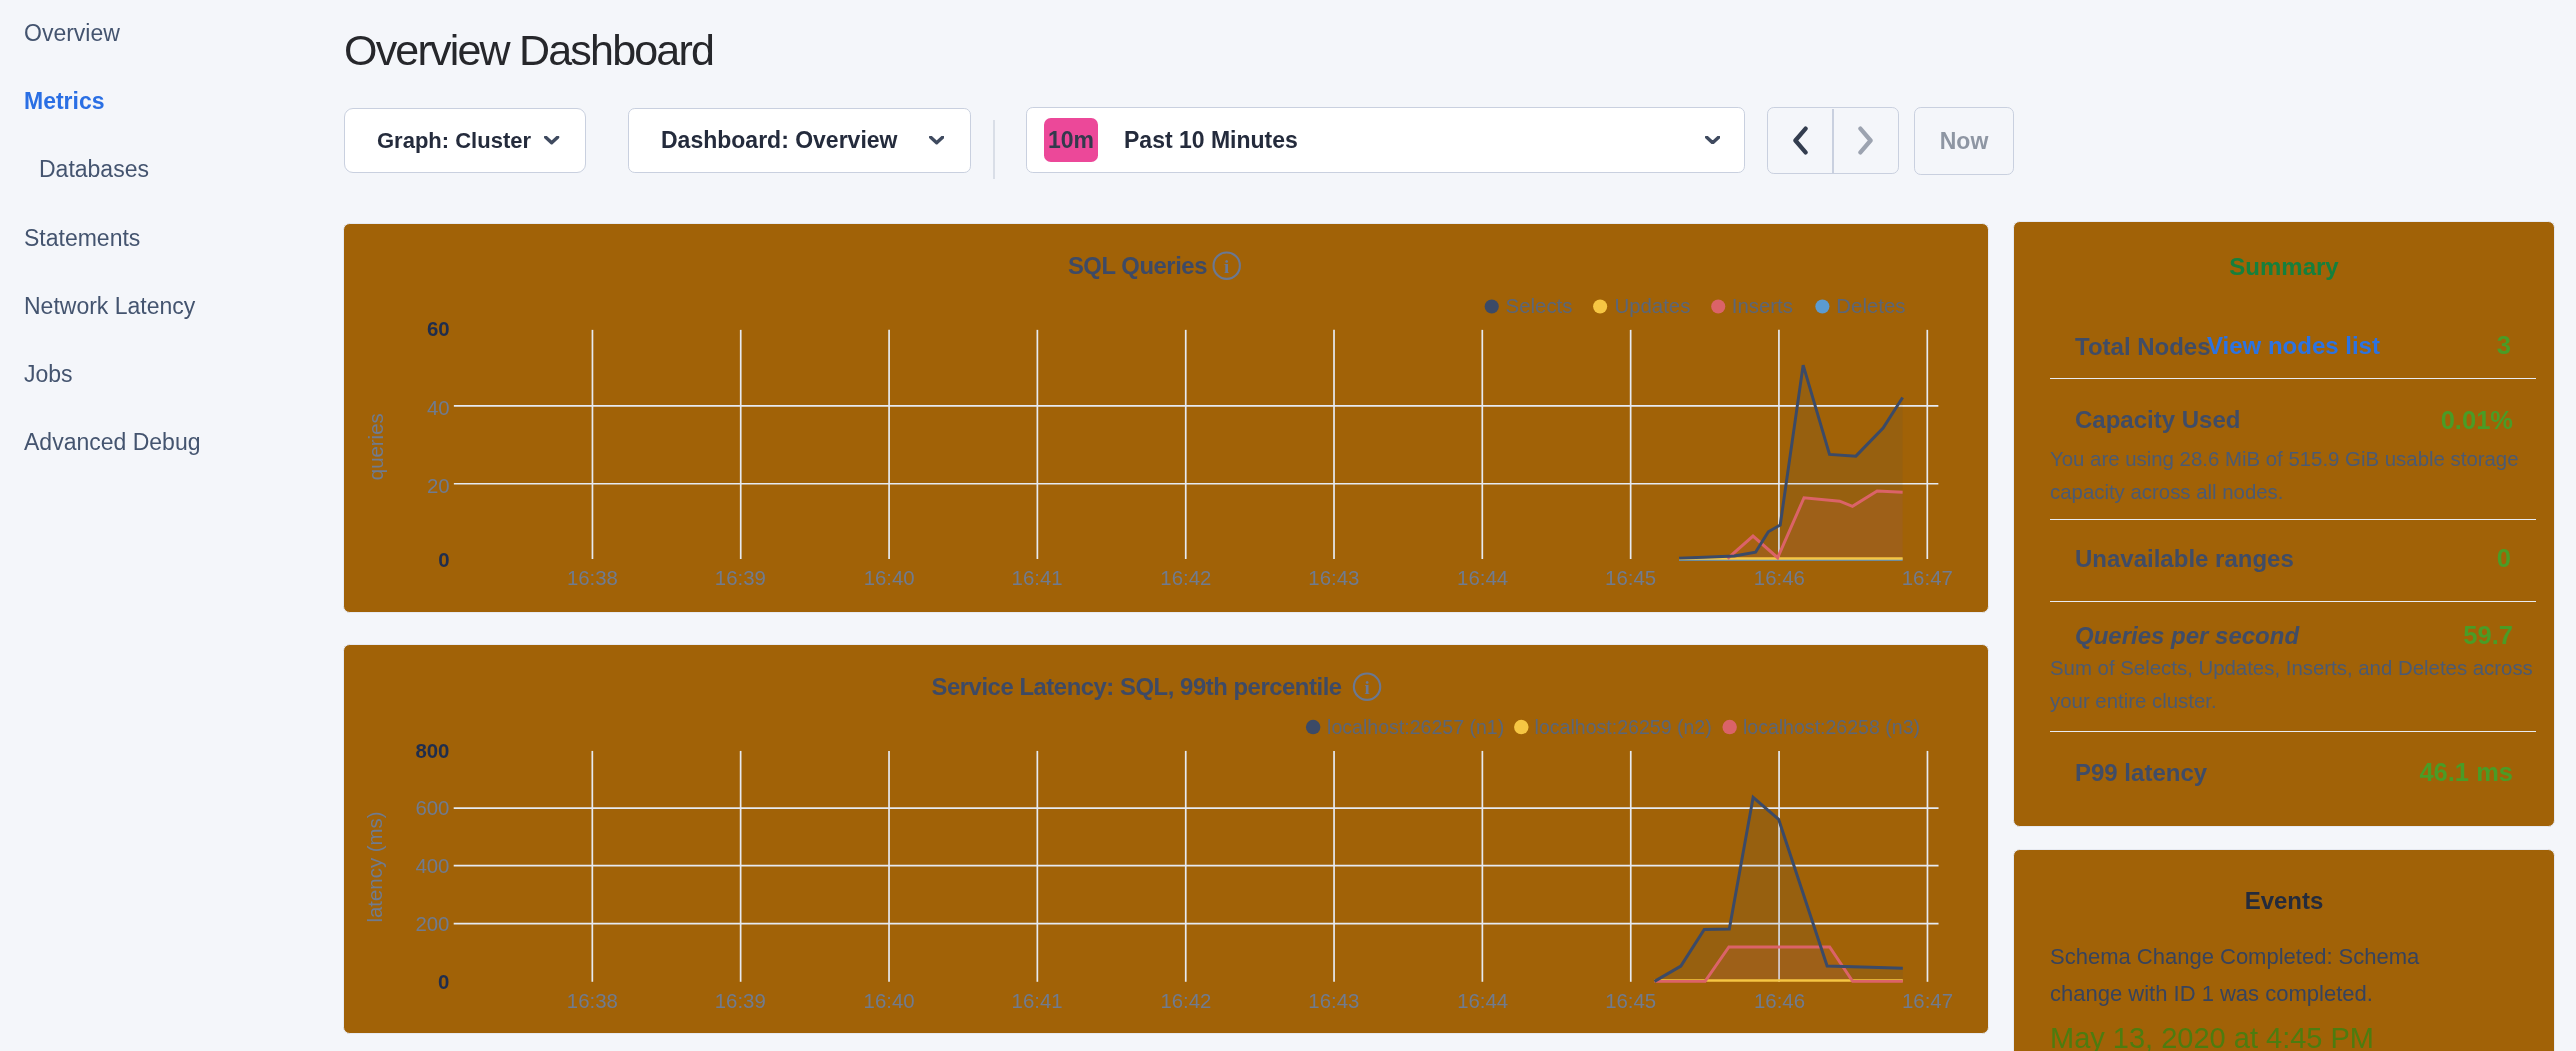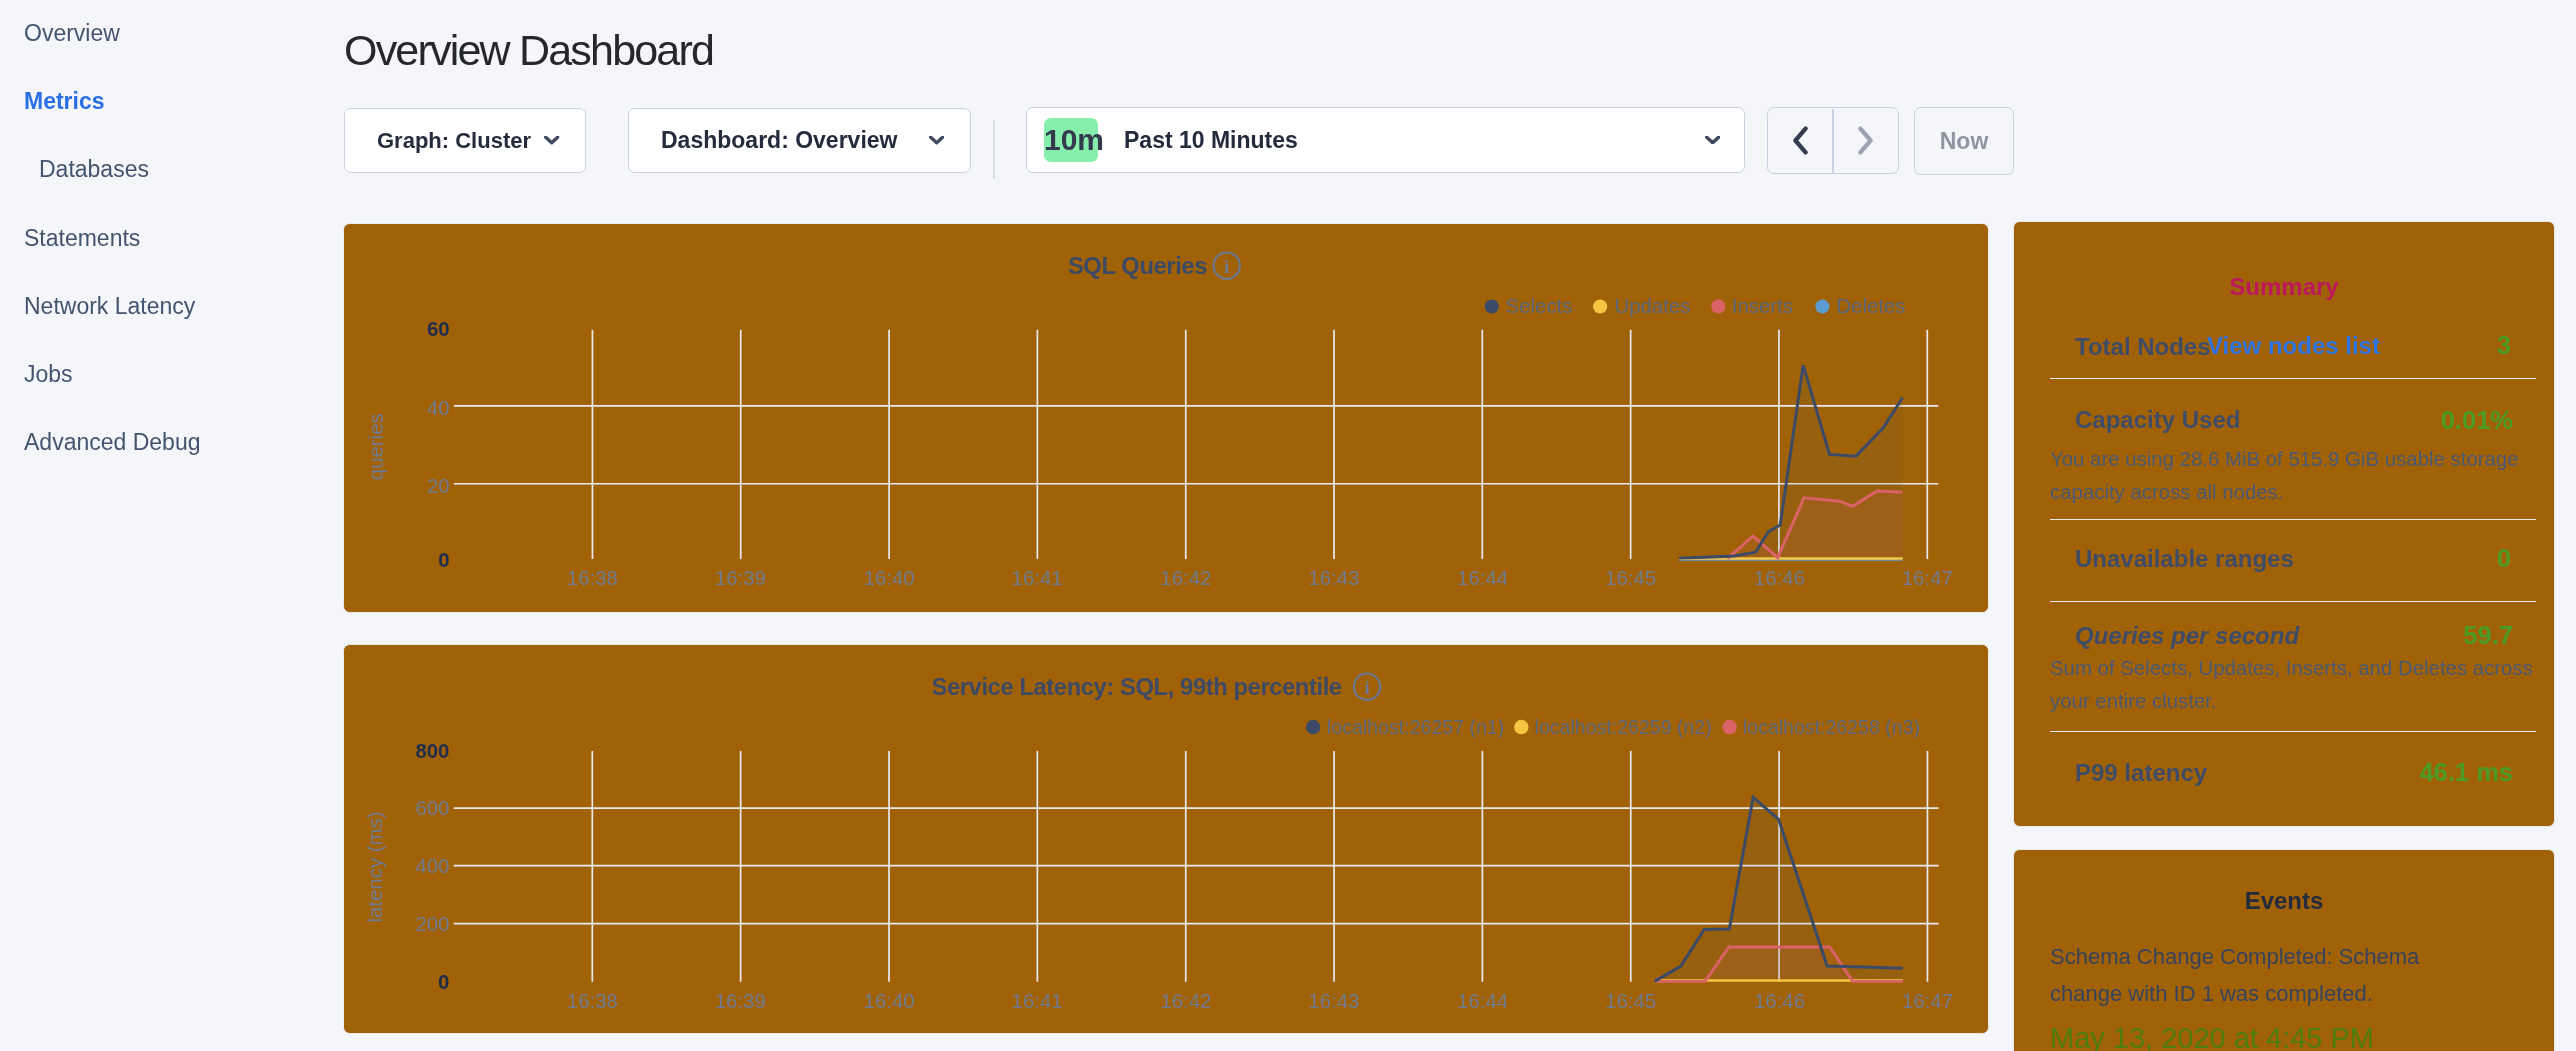--- a/index.html
+++ b/index.html
@@ -37,33 +37,33 @@
   <a class="active" style="top:88px;">Metrics</a>
   <a style="top:156px;margin-left:15px;">Databases</a>
   <a style="top:225px;">Statements</a>
   <a style="top:293px;">Network Latency</a>
   <a style="top:361px;">Jobs</a>
   <a style="top:429px;text-align:center;">Advanced Debug</a>
 </div>
 
 <div class="pagetitle">Overview Dashboard</div>
 
-<div class="btn" style="left:344px; top:108px; width:242px; height:65px; padding:0 25.5px 0 32px; justify-content:space-between; font-size:22px;">Graph: Cluster
+<div class="btn" style="left:344px; top:108px; width:242px; height:65px; padding:0 25.5px 0 32px; justify-content:space-between; font-size:22px;border-radius:9px;">Graph: Cluster
   <svg width="15.3" height="8.5" viewBox="0 0 18 10">
       <polyline points="2,1.5 9,8 16,1.5" fill="none" stroke="#3F4A5F" stroke-width="4" stroke-linecap="round" stroke-linejoin="round"></polyline>
     </svg>
 </div>
 <div class="btn" style="left:628px; top:108px; width:343px; height:65px; padding:0 26px 0 32px; justify-content:space-between;">Dashboard: Overview
   <svg width="15.3" height="8.5" viewBox="0 0 18 10">
       <polyline points="2,1.5 9,8 16,1.5" fill="none" stroke="#3F4A5F" stroke-width="4" stroke-linecap="round" stroke-linejoin="round"></polyline>
     </svg>
 </div>
 <div class="abs" style="left:993px; top:120px; width:1.7px; height:59px; background:#D9DEE7;"></div>
 <div class="btn" style="left:1026px; top:107px; width:719px; height:66px; padding:0 24px 0 17px;">
-  <span style="display:inline-block; background:#86efac; border-radius:6.8px; width:54px; height:44px; line-height:44px; text-align:center; font-size:30px; color:#333A4D;">10m</span>
+  <span style="display:inline-block; background:#ec4899; border-radius:6.8px; width:54px; height:44px; line-height:44px; text-align:center; font-size:23px; color:#333A4D;">10m</span>
   <span style="margin-left:26px;">Past 10 Minutes</span>
   <svg width="15.3" height="8.5" viewBox="0 0 18 10" style="margin-left:auto;">
       <polyline points="2,1.5 9,8 16,1.5" fill="none" stroke="#3F4A5F" stroke-width="4" stroke-linecap="round" stroke-linejoin="round"></polyline>
     </svg>
 </div>
 <div class="btn ghost" style="left:1767px; top:107px; width:132px; height:67px; padding:0;">
   <span style="flex:1; display:flex; align-items:center; justify-content:center;">
     <svg width="17" height="29" viewBox="0 0 20 34">
         <polyline points="16,3 4,17 16,31" fill="none" stroke="#333D4F" stroke-width="5" stroke-linecap="round" stroke-linejoin="round"></polyline>
       </svg>
@@ -194,21 +194,21 @@
     <text x="1339" y="427">16:44</text>
     <text x="1513" y="427">16:45</text>
     <text x="1688" y="427">16:46</text>
     <text x="1862" y="427">16:47</text>
   </g>
   <text transform="translate(45,261) rotate(-90)" text-anchor="middle" font-size="24" fill="#6F7B90">latency (ms)</text>
 </svg>
 </div>
 
 <div class="card" style="left:2013px; top:221px; width:542px; height:606px;"></div>
-<div class="abs" style="left:2013px; top:253px; width:542px; text-align:center; font-weight:bold; font-size:24px; color:#be185d;margin-top:20px;">Summary</div>
+<div class="abs" style="left:2013px; top:253px; width:542px; text-align:center; font-weight:bold; font-size:24px; color:#15803d;">Summary</div>
 
 <div class="srow-label" style="top:333px;">Total Nodes</div>
 <div class="srow-value" style="top:332px; left:2207px; color:#2B73E3; font-size:24px;">View nodes list</div>
 <div class="srow-value" style="top:331px; right:65px;">3</div>
 <div class="sep" style="top:378px;"></div>
 
 <div class="srow-label" style="top:406px;">Capacity Used</div>
 <div class="srow-value" style="top:406px; right:63px;">0.01%</div>
 <div class="sdesc" style="top:448px;">You are using 28.6 MiB of 515.9 GiB usable storage</div>
 <div class="sdesc" style="top:481px;">capacity across all nodes.</div>

